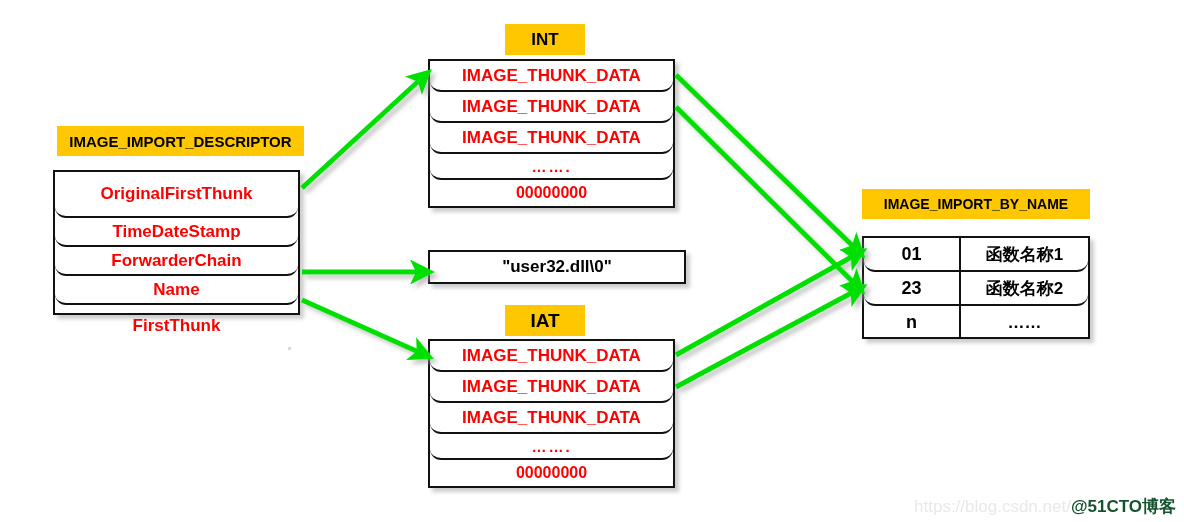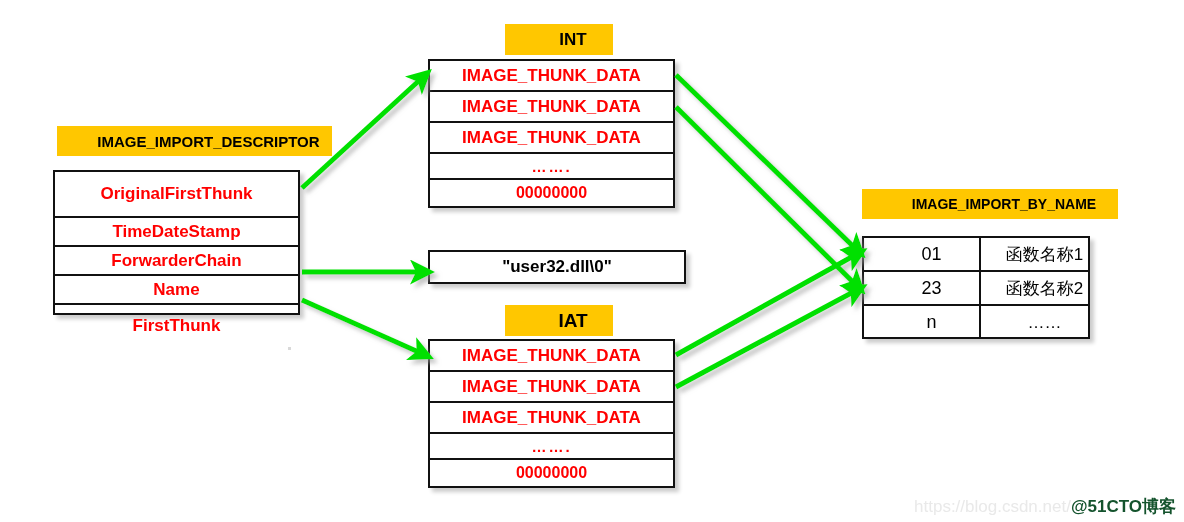--- a/index.html
+++ b/index.html
@@ -22,41 +22,41 @@
   .badge {
     position: absolute;
     background: #FFC700;
     color: #000000;
     display: flex;
     align-items: center;
     justify-content: center;
     font-weight: bold;
     letter-spacing: 0px;
     z-index: 6;
-    padding-left: 28px;
   }
 
   
   .tbl {
     position: absolute;
     border: 2px solid #111111;
     background: #ffffff;
     box-sizing: border-box;
     z-index: 5;
     box-shadow: 4px 4px 4px rgba(0,0,0,0.20);
   }
   .row {
     border-bottom: 2px solid #111111;
     box-sizing: border-box;
     display: flex;
     align-items: center;
     justify-content: center;
     color: #FF0000;
     font-weight: bold;
     white-space: nowrap;
+    border-radius: 11px;
   }
   .row:last-child { border-bottom: none; }
 
   
   #descriptor-table .row { font-size: 17px; }
 
   
   .thunk .row { font-size: 17px; }
   .thunk .row.dots { color: #FF0000; letter-spacing: 2px; font-size: 15px; }
   .thunk .row.term { font-size: 16px; }
@@ -76,23 +76,22 @@
     color: #000000;
     padding: 0;
     justify-content: flex-start;
   }
   #import-by-name-table .cell {
     box-sizing: border-box;
     display: flex;
     align-items: center;
     justify-content: center;
     height: 100%;
-    font-weight: normal;
-    color: #000000;
-    margin-left: 20px;
+    font-weight: bold;
+    color: #000000;
   }
   #import-by-name-table .cell.ordinal {
     width: 97px;
     border-right: 2px solid #111111;
     font-size: 18px;
   }
   #import-by-name-table .cell.fname {
     flex: 1;
     font-size: 17px;
   }

